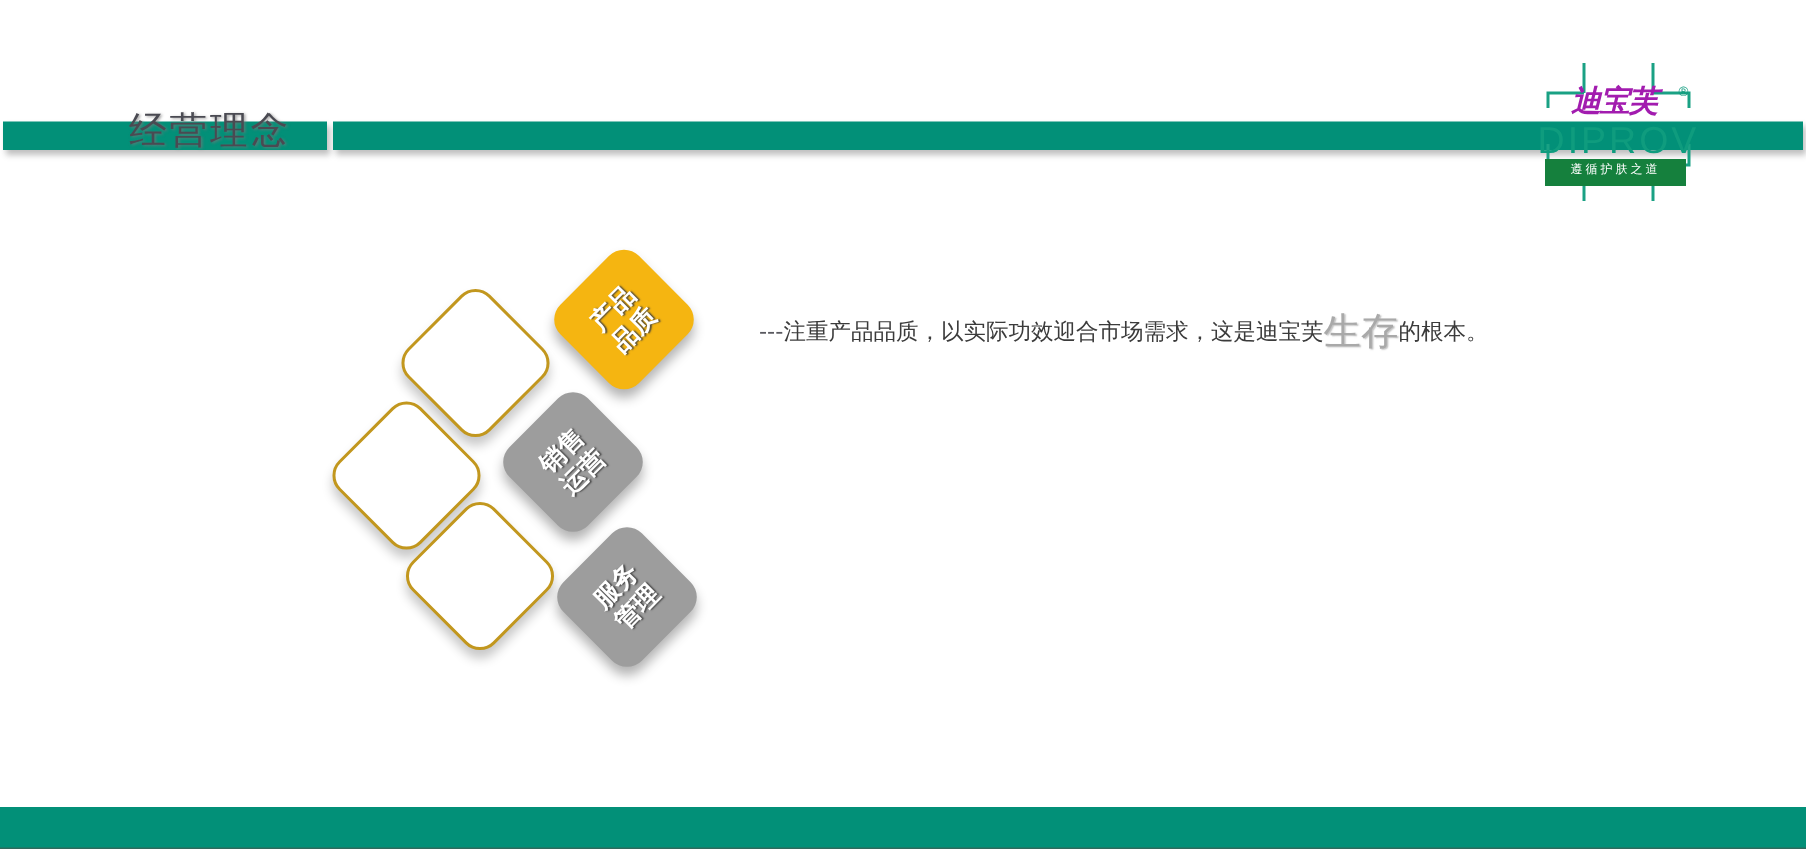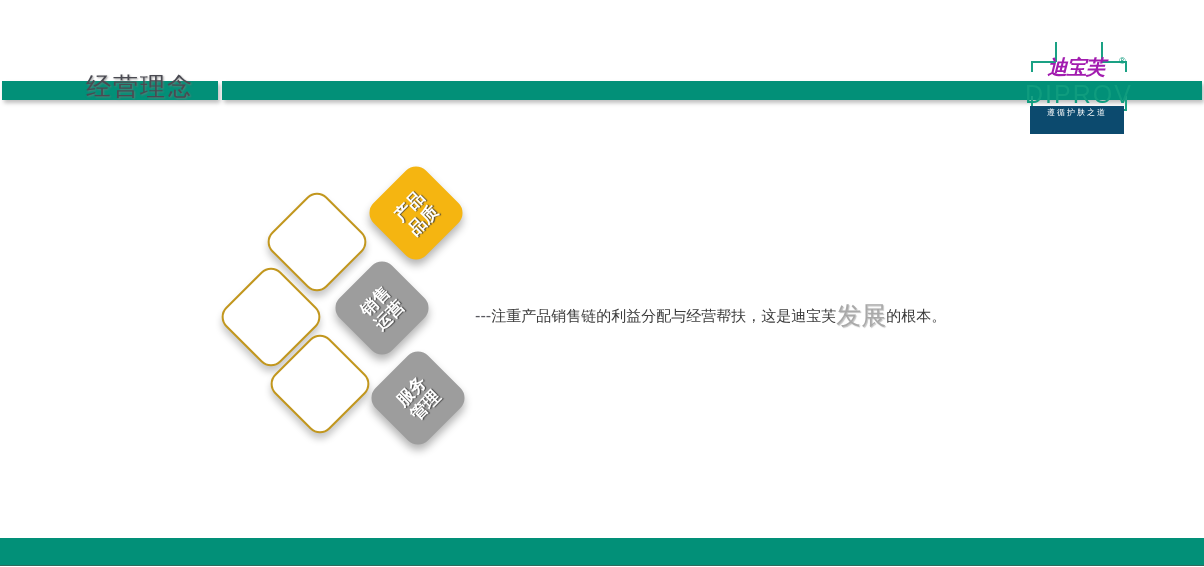--- a/index.html
+++ b/index.html
@@ -95,22 +95,22 @@
     font-weight: normal;
     letter-spacing: 2px;
     color: #0f9c7e;
     white-space: nowrap;
   }
   .logo-tag {
     position: absolute;
     left: 12px;
     top: 68px;
     width: 94px;
-    height: 28px;
-    background: #0c4a6e;
+    height: 18px;
+    background: #15803d;
     color: #ffffff;
     font-size: 8px;
     letter-spacing: 2px;
     text-align: center;
     line-height: 13px;
     white-space: nowrap;
     overflow: hidden;
   }
 
   
@@ -214,21 +214,21 @@
     <span>销售</span>
     <span>运营</span>
   </div>
 
   <div class="dia dia-fill dia-gray" style="left:381px; top:361px;"></div>
   <div class="dia-label" style="left:381px; top:361px;">
     <span>服务</span>
     <span>管理</span>
   </div>
 
-
-  <div class="body-line" style="left:475px; top:303px;">
-    <span class="dash">---</span><span>注重产品销售链的利益分配与经营帮扶，这是迪宝芙</span><span class="big">发展</span><span>的根本。</span>
-  </div>
+  <div class="body-line" style="left:506px; top:208px;">
+    <span class="dash">---</span><span>注重产品品质，以实际功效迎合市场需求，这是迪宝芙</span><span class="big">生存</span><span>的根本。</span>
+  </div>
+
 
 
   <div class="ftr-bar"></div>
 
 </div>
 
 </body></html>

